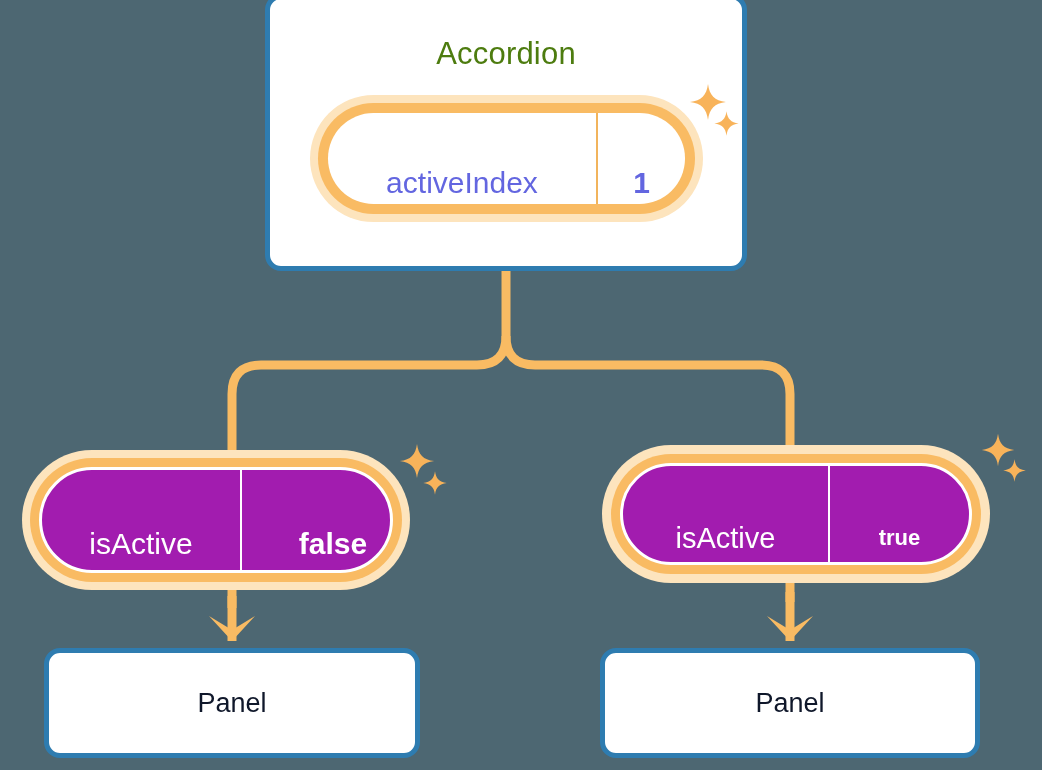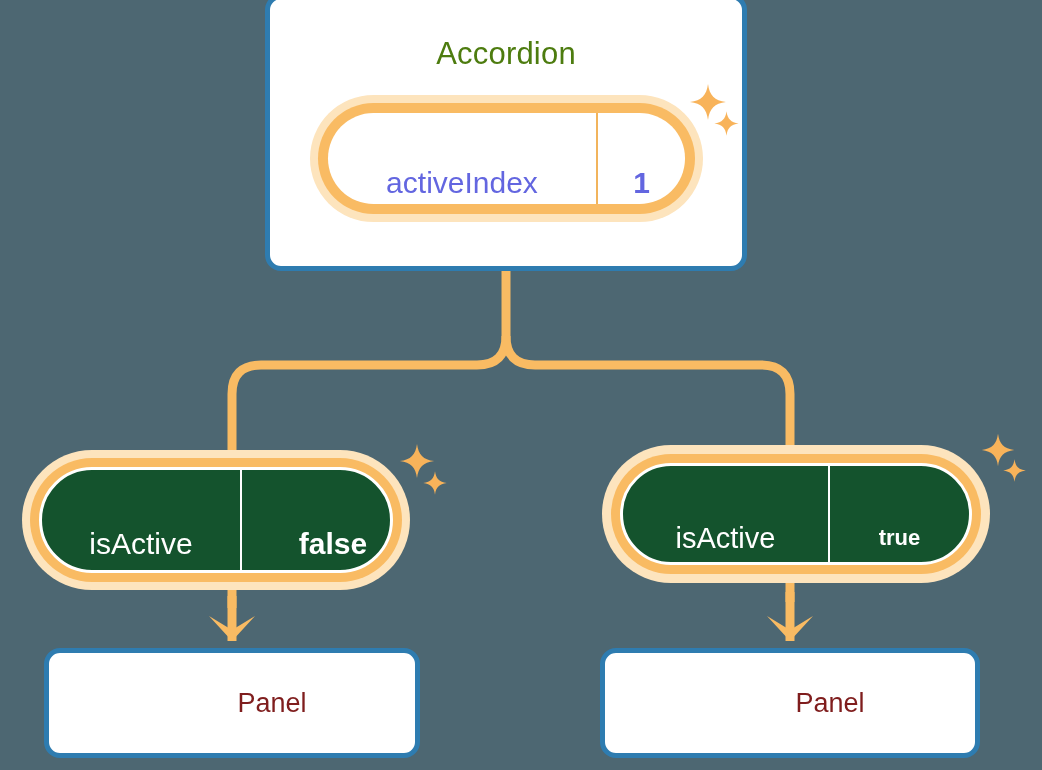--- a/index.html
+++ b/index.html
@@ -62,29 +62,28 @@
     width: 376px;
     height: 110px;
   }
   #card-panel-right {
     left: 600px;
     top: 648px;
     width: 380px;
     height: 110px;
   }
   .panel-title {
-    color: #7f1d1d;
+    color: #0f172a;
     font-size: 27px;
     text-align: center;
     width: 100%;
     position: absolute;
     top: 50%;
     transform: translateY(-50%);
     white-space: nowrap;
-    padding-left: 40px;
   }
 
   
   .pill {
     position: absolute;
     box-sizing: border-box;
     display: flex;
     align-items: stretch;
     border-radius: 999px;
   }
@@ -116,21 +115,21 @@
   .pill-light .pill-key,
   .pill-light .pill-val {
     color: #6366e0;
   }
   .pill-light .pill-divider {
     background: #f2b45c;
   }
 
   
   .pill-dark .pill-body {
-    background: #14532d;
+    background: #a21caf;
     border: 3px solid #ffffff;
   }
   .pill-dark .pill-key,
   .pill-dark .pill-val {
     color: #ffffff;
   }
   .pill-dark .pill-divider {
     background: #ffffff;
   }
 

